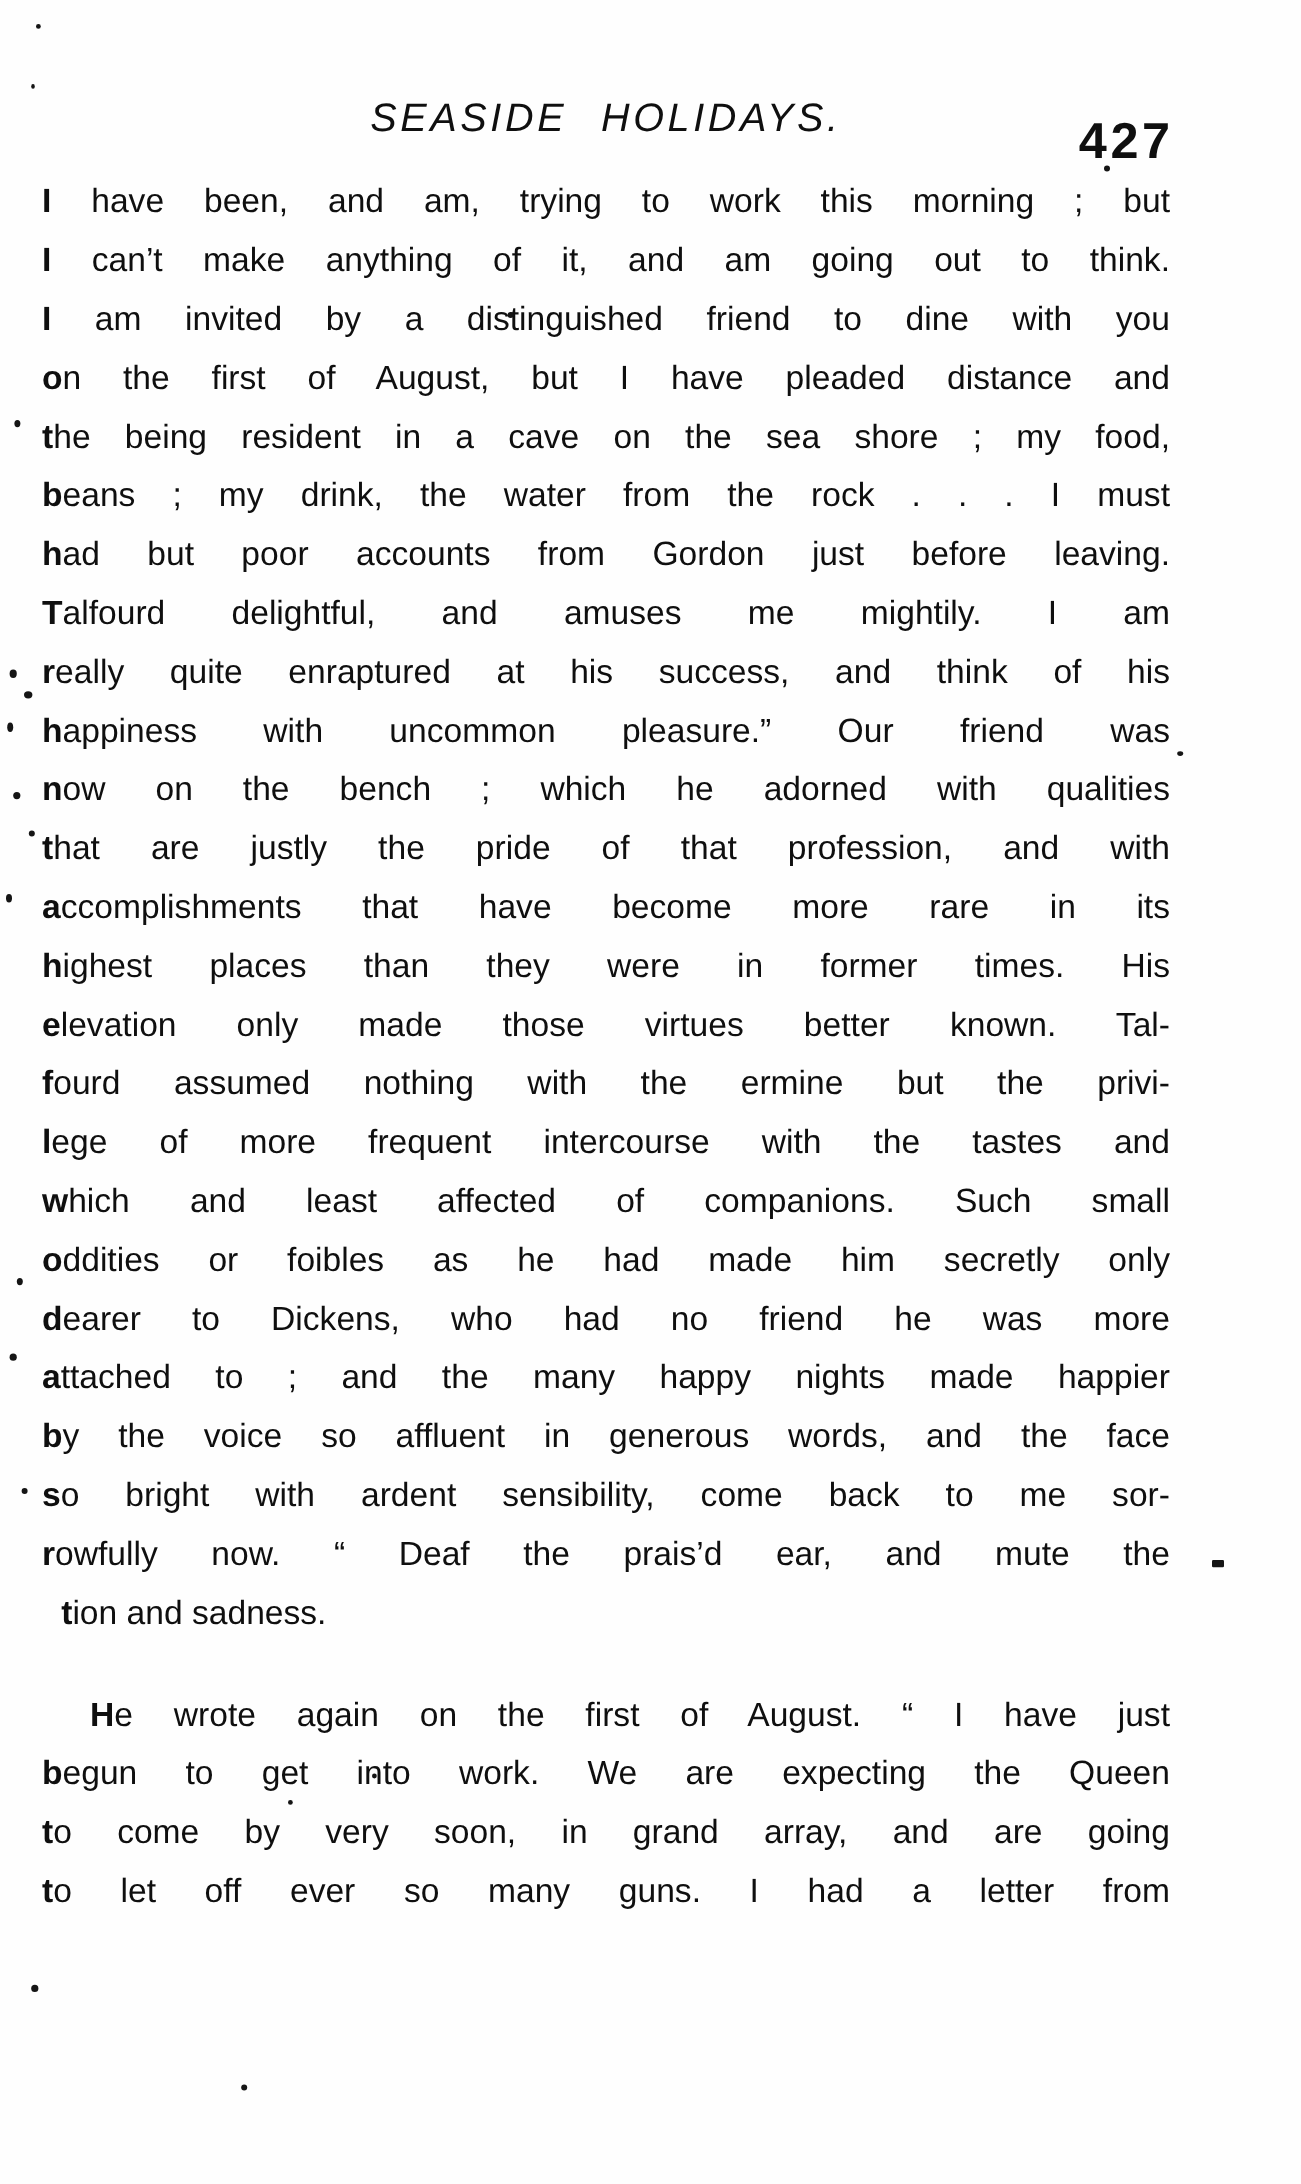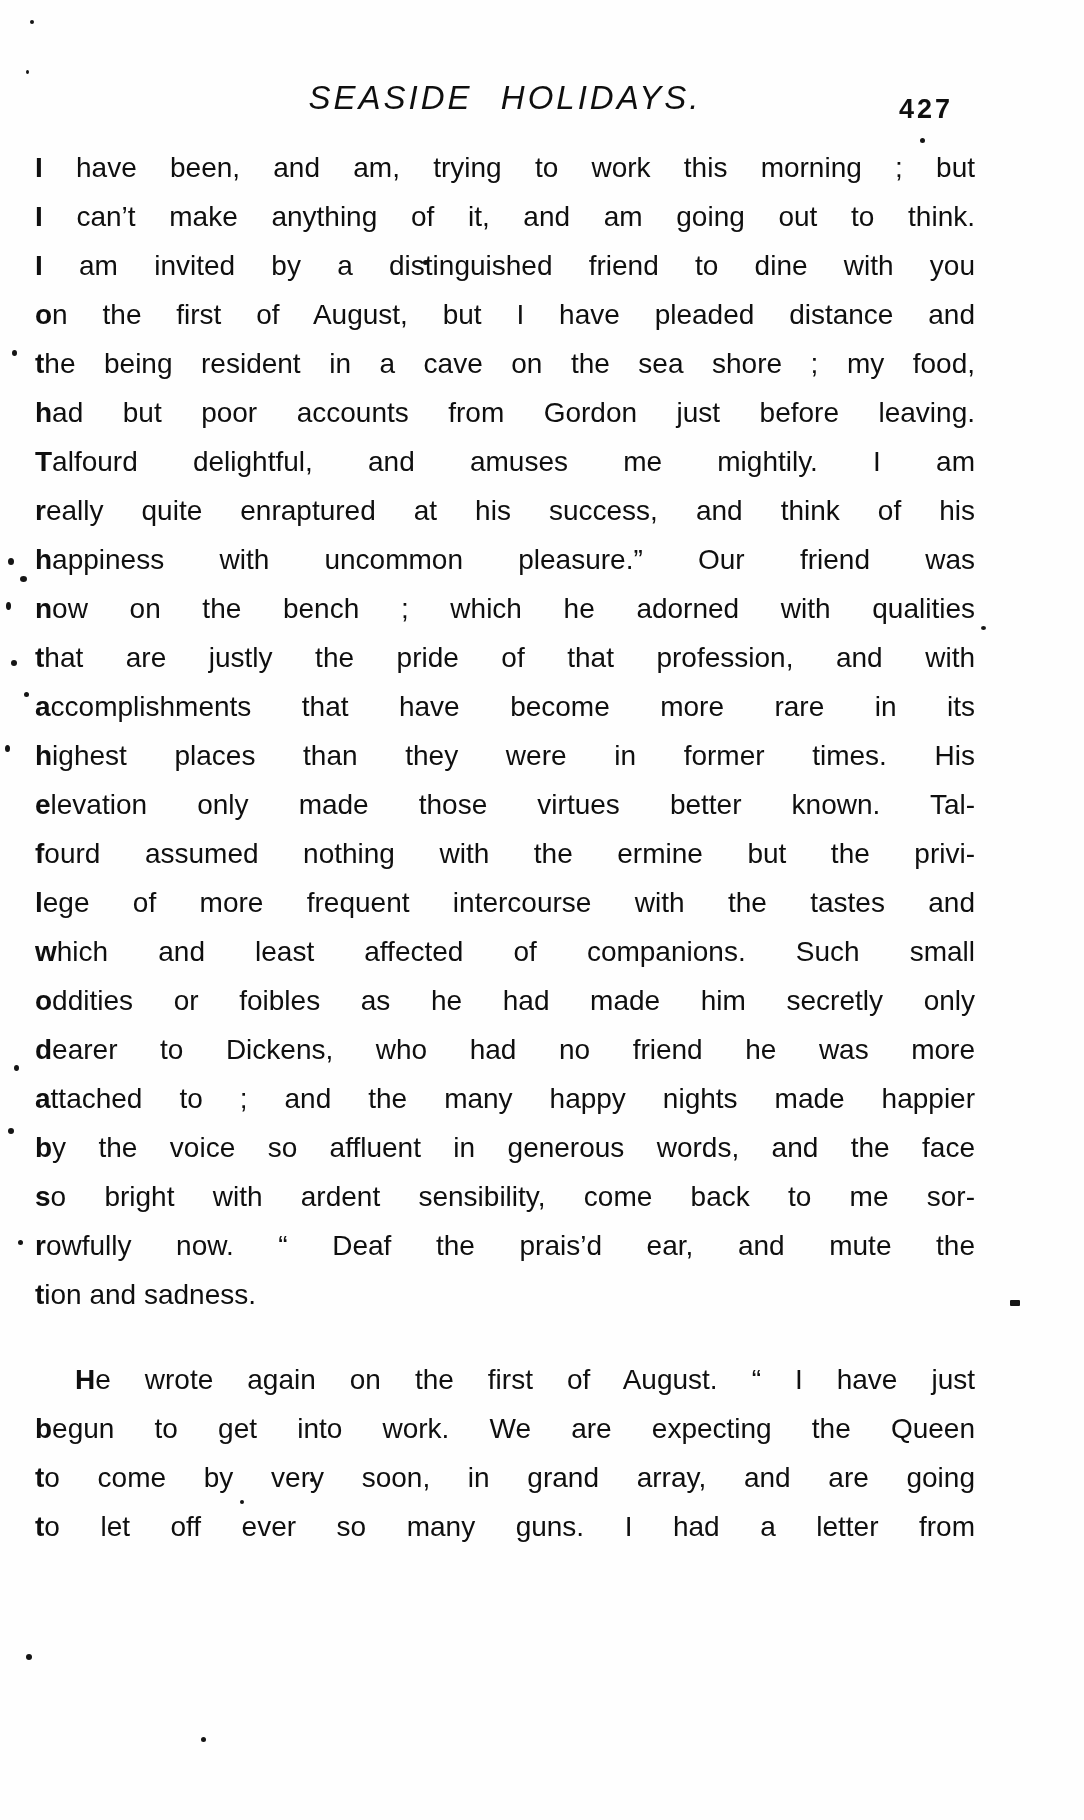--- a/index.html
+++ b/index.html
@@ -25,21 +25,21 @@
     font-style: italic;
     font-size: 33px;
     letter-spacing: 3px;
     word-spacing: 16px;
     white-space: nowrap;
   }
   .page-number {
     position: absolute;
     left: 899px;
     top: 94px;
-    font-size: 27px;
+    font-size: 42px;
     font-weight: bold;
     letter-spacing: 3px;
   }
   .text-block {
     position: absolute;
     left: 35px;
     top: 143px;
     width: 940px;
   }
   .textline {
@@ -50,20 +50,21 @@
     text-align-last: justify;
     overflow: visible;
     white-space: normal;
   }
   
   .textline::first-letter {
     font-weight: bold;
   }
   .textline.para-end {
     text-align-last: left;
+    margin-left: 16px;
   }
   .textline.indent {
     padding-left: 40px;
     width: 900px;
     margin-top: 36px;
   }
   .speck {
     position: absolute;
     background: #151515;
     border-radius: 50%;
@@ -79,20 +80,21 @@
 
   <div class="running-title">SEASIDE HOLIDAYS.</div>
   <div class="page-number">427</div>
 
   <div class="text-block">
     <div class="textline">I have been, and am, trying to work this morning ; but</div>
     <div class="textline">I can’t make anything of it, and am going out to think.</div>
     <div class="textline">I am invited by a distinguished friend to dine with you</div>
     <div class="textline">on the first of August, but I have pleaded distance and</div>
     <div class="textline">the being resident in a cave on the sea shore ; my food,</div>
+    <div class="textline">beans ; my drink, the water from the rock . . . I must</div>
     <div class="textline">had but poor accounts from Gordon just before leaving.</div>
     <div class="textline">Talfourd delightful, and amuses me mightily. I am</div>
     <div class="textline">really quite enraptured at his success, and think of his</div>
     <div class="textline">happiness with uncommon pleasure.” Our friend was</div>
     <div class="textline">now on the bench ; which he adorned with qualities</div>
     <div class="textline">that are justly the pride of that profession, and with</div>
     <div class="textline">accomplishments that have become more rare in its</div>
     <div class="textline">highest places than they were in former times. His</div>
     <div class="textline">elevation only made those virtues better known. Tal-</div>
     <div class="textline">fourd assumed nothing with the ermine but the privi-</div>

